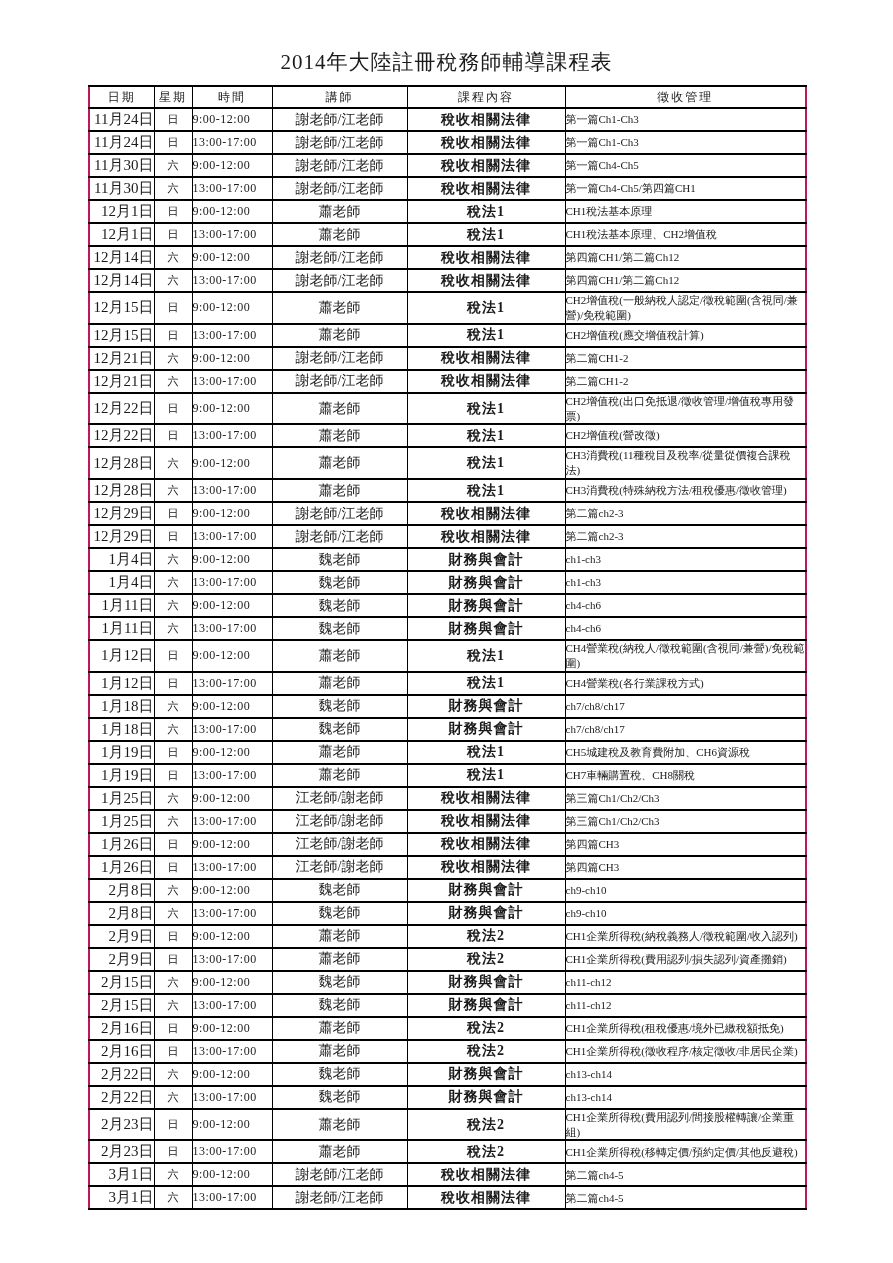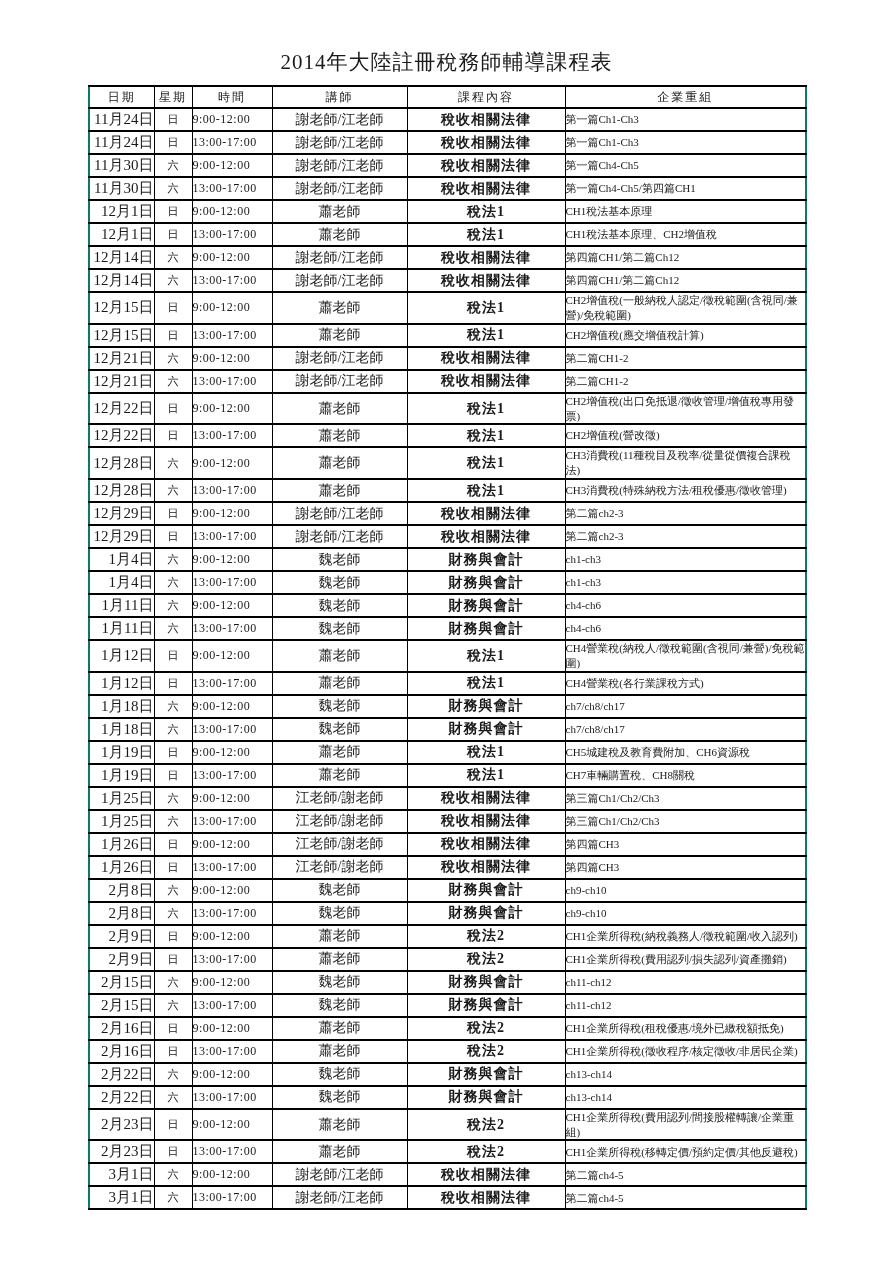--- a/index.html
+++ b/index.html
@@ -25,21 +25,21 @@
   table.schedule col.c2{width:38px;}
   table.schedule col.c3{width:80px;}
   table.schedule col.c4{width:135px;}
   table.schedule col.c5{width:158px;}
   table.schedule col.c6{width:241px;}
   table.schedule th, table.schedule td{
     border-left:1px solid #000;border-right:1px solid #000;
     border-top:2px solid #000;border-bottom:2px solid #000;
     padding:0;overflow:hidden;color:#1a1a1a;
   }
-  table.schedule{border:2px solid #0f766e;}
+  table.schedule{border:2px solid #be185d;}
   th{
     height:20px;font-size:12px;font-weight:400;
     text-align:center;letter-spacing:2px;
   }
   td{height:21px;}
   td.c-date{
     font-size:15px;text-align:right;padding-right:7px;
     white-space:nowrap;
   }
   td.c-week{font-size:11px;text-align:center;}
@@ -67,21 +67,21 @@
         <col class="c5">
         <col class="c6">
     </colgroup>
     <thead>
       <tr>
         <th>日期</th>
         <th>星期</th>
         <th>時間</th>
         <th>講師</th>
         <th>課程內容</th>
-        <th>企業重組</th>
+        <th>徵收管理</th>
       </tr>
     </thead>
     <tbody id="rows">
         <tr>
       <td class="c-date">11月24日</td>
       <td class="c-week">日</td>
       <td class="c-time">9:00-12:00</td>
       <td class="c-lect">謝老師/江老師</td>
       <td class="c-course">稅收相關法律</td>
       <td class="c-prog">第一篇Ch1-Ch3</td>

